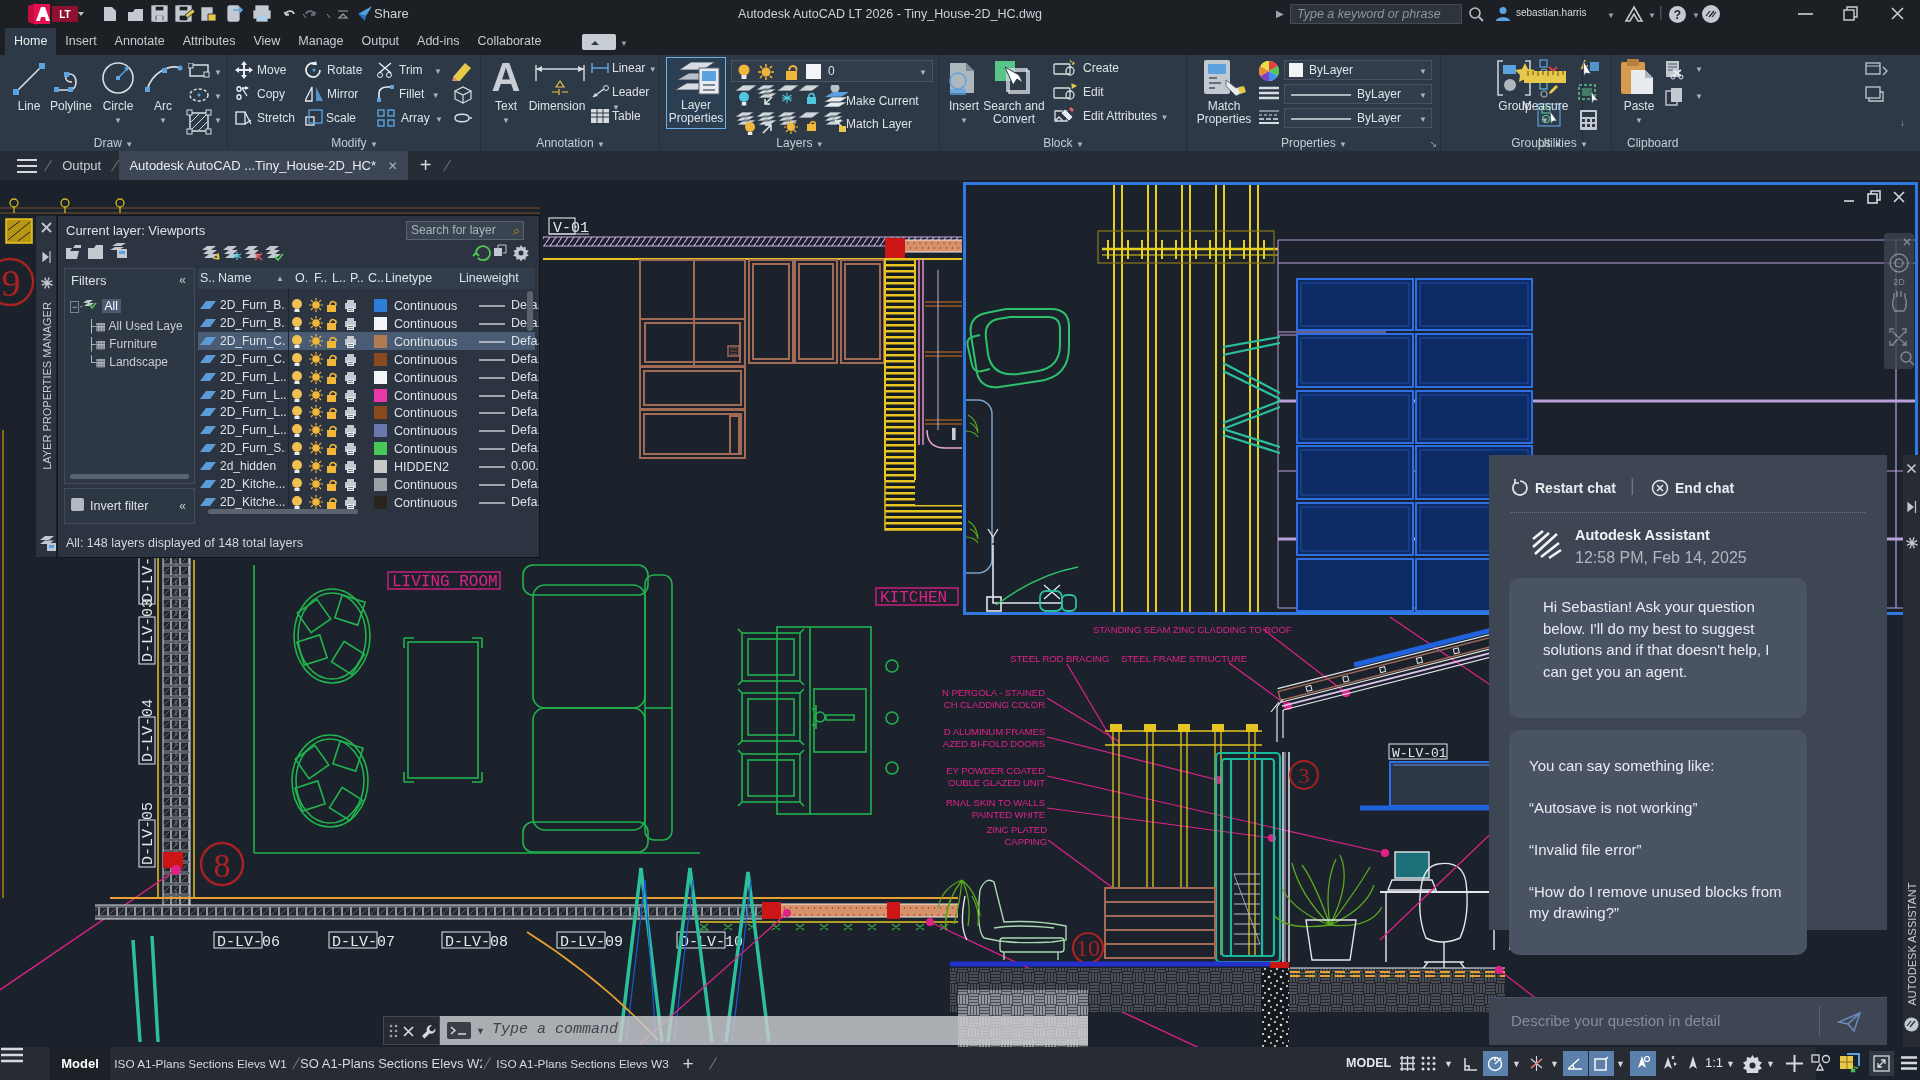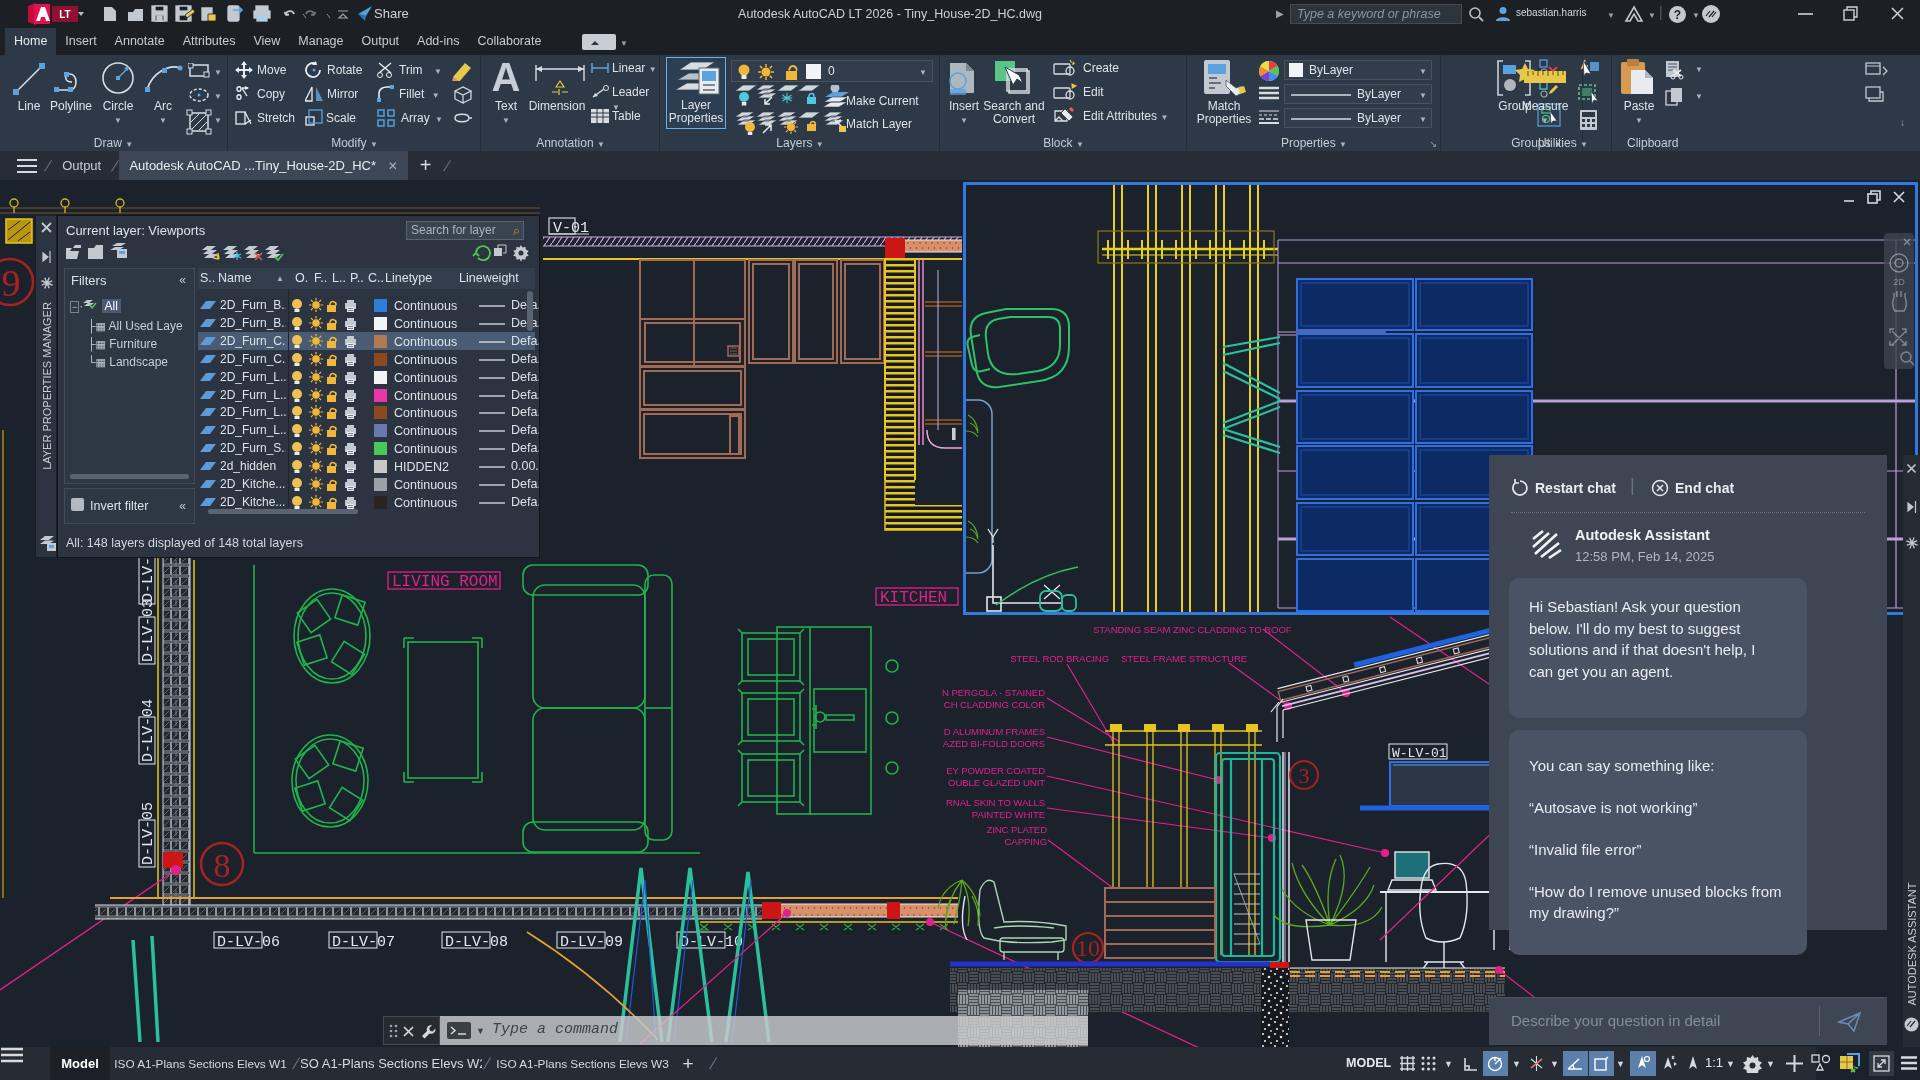--- a/index.html
+++ b/index.html
@@ -1608,22 +1608,22 @@
       </svg>
  <div class="abs" style="left:186px;top:25px;color:#e8ecf1;font-size:14px;font-weight:bold">End chat</div>
  <div class="abs" style="left:22px;top:57px;width:354px;border-top:1px dotted #6a7482"></div>
  <svg class="abs" style="left:40px;top:72px" width="34" height="34">
         <rect x="0" y="0" width="34" height="34" rx="4" fill="#3e4654"></rect>
         <g stroke="#f2f4f6" stroke-width="2.6">
           <path d="M4 12 l10 -8 M4 20 l16 -14 M6 27 l22 -20 M12 30 l18 -14 M20 31 l12 -8"></path>
         </g>
       </svg>
  <div class="abs" style="left:86px;top:72px;color:#eef1f5;font-size:14.5px;font-weight:bold">Autodesk Assistant</div>
- <div class="abs" style="left:86px;top:94px;color:#aeb6c2;font-size:13px">12:58 PM, Feb 14, 2025</div>
- <div class="abs" style="left:20px;top:123px;width:298px;height:140px;background:#4a5363;border-radius:10px;color:#e8ecf2;font-size:15px;line-height:21.5px;padding:18px 20px">Hi Sebastian! Ask your question<br>below. I'll do my best to suggest<br>solutions and if that doesn't help, I<br>can get you an agent.</div>
+ <div class="abs" style="left:86px;top:94px;color:#aeb6c2;font-size:16px">12:58 PM, Feb 14, 2025</div>
+ <div class="abs" style="left:20px;top:123px;width:298px;height:140px;background:#4a5363;border-radius:10px;color:#e8ecf2;font-size:15px;line-height:21.5px;padding:18px 34px">Hi Sebastian! Ask your question<br>below. I'll do my best to suggest<br>solutions and if that doesn't help, I<br>can get you an agent.</div>
  <div class="abs" style="left:0;top:542px;width:398px;height:48px;background:#3e4654;border-top:1px solid #4a5363">
   <div class="abs" style="left:22px;top:14px;color:#848d9b;font-size:15px">Describe your question in detail</div>
   <div class="abs" style="left:330px;top:8px;height:30px;border-left:1px solid #5a6372"></div>
   <svg class="abs" style="left:348px;top:12px" width="26" height="24">
           <path d="M2 12 L23 3 L17 21 L11 14 Z M11 14 L23 3" stroke="#6a89b8" stroke-width="1.6" fill="none"></path>
         </svg>
  </div>
  <div class="abs" style="left:20px;top:275px;width:298px;height:225px;background:#4a5363;border-radius:10px;color:#e8ecf2;font-size:15px;line-height:21px;padding:25px 20px">You can say something like:<br><br>“Autosave is not working”<br><br>“Invalid file error”<br><br>“How do I remove unused blocks from<br>my drawing?”</div>
 </div>
 

